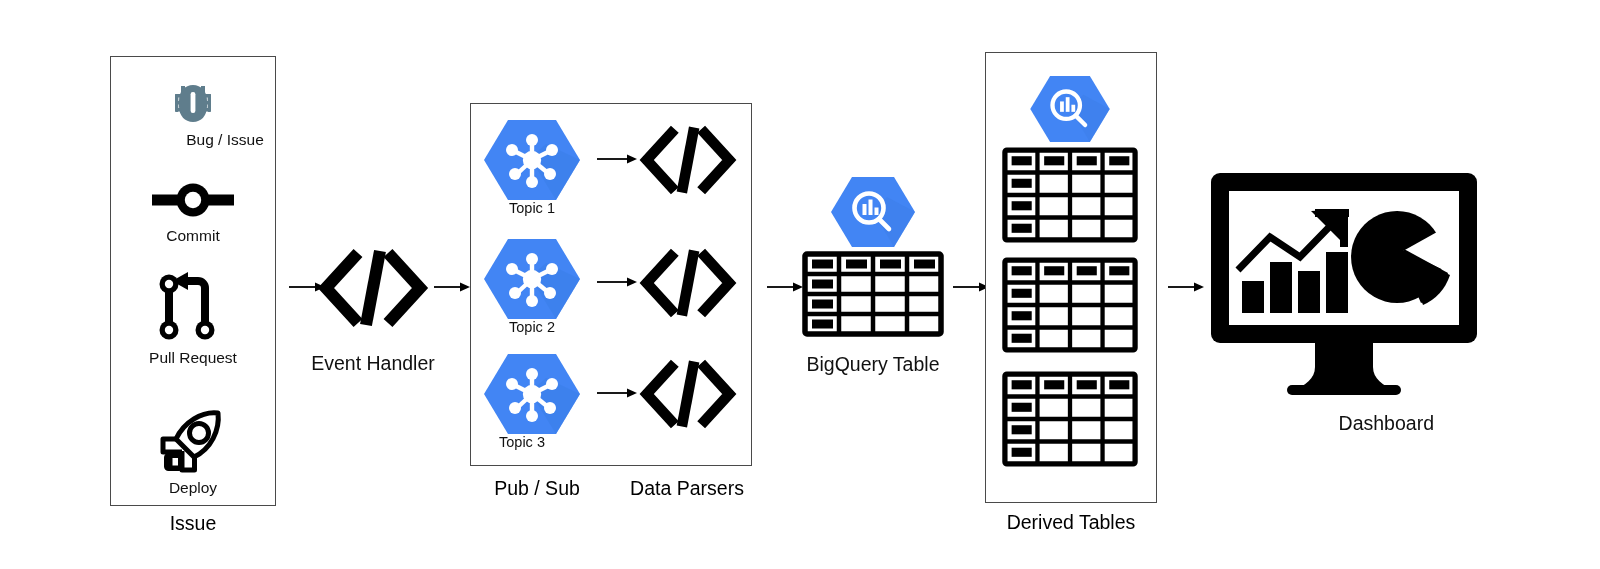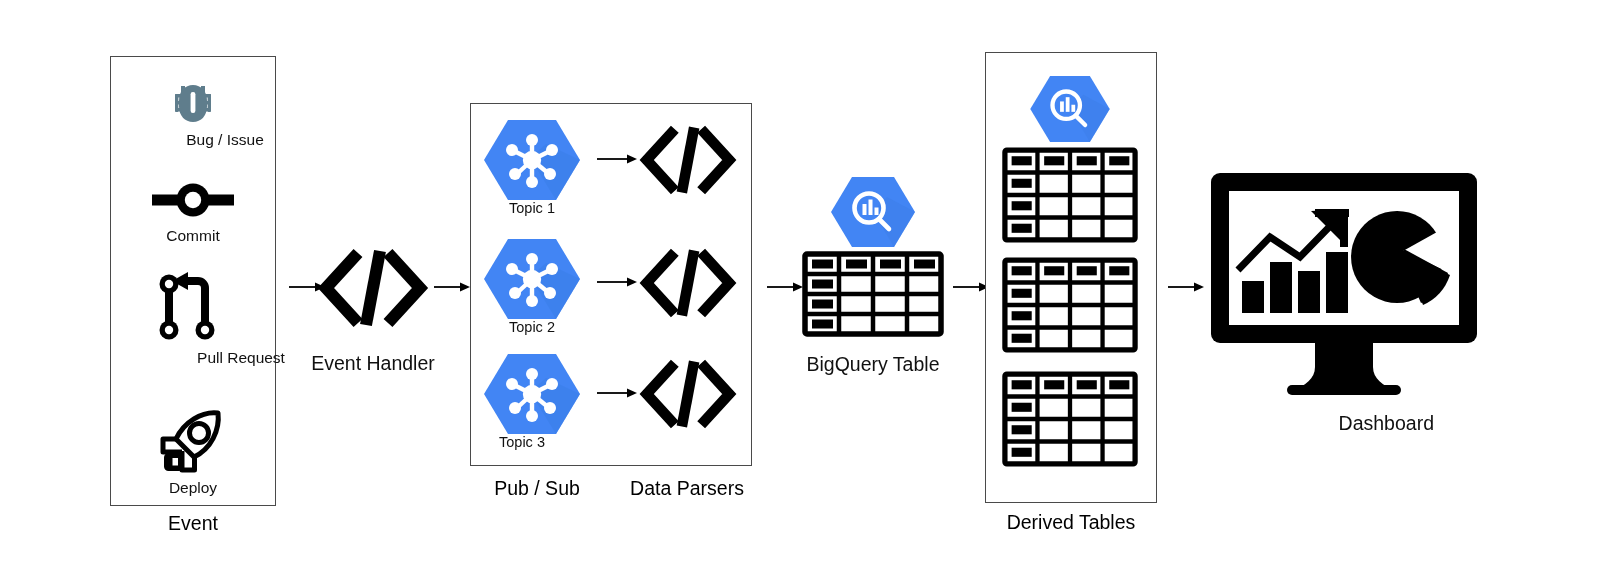--- a/index.html
+++ b/index.html
@@ -56,21 +56,21 @@
   svg { display: block; overflow: visible; }
 
   .icon-wrap { position: absolute; }
 </style>
 </head>
 <body>
 
 <div id="canvas">
 
   <div class="group-box" style="left:110px; top:56px; width:166px; height:450px;"></div>
-  <div class="group-label" style="left:110px; top:512px; width:166px;">Event</div>
+  <div class="group-label" style="left:110px; top:512px; width:166px;">Issue</div>
 
   <div class="icon-wrap" style="left:163px; top:78px;">
     <svg width="60" height="48" viewBox="0 0 60 48">
       <g fill="#5f7d8c">
 
         <path d="M18 8 h4 v3 h-4 z"></path>
         <path d="M38 8 h4 v3 h-4 z"></path>
         <path d="M18 8 h3 v7 h-3 z"></path>
         <path d="M39 8 h3 v7 h-3 z"></path>
 
@@ -111,21 +111,21 @@
       <path d="M47 24 V16 a7 7 0 0 0 -7 -7 H24" stroke="#000" stroke-width="8" fill="none"></path>
       <polygon points="30,0 30,18 14,9" fill="#000"></polygon>
       <circle cx="11" cy="12" r="9.5" fill="#000"></circle>
         <circle cx="11" cy="12" r="4.2" fill="#fff"></circle>
       <circle cx="11" cy="58" r="9.5" fill="#000"></circle>
         <circle cx="11" cy="58" r="4.2" fill="#fff"></circle>
       <circle cx="47" cy="58" r="9.5" fill="#000"></circle>
         <circle cx="47" cy="58" r="4.2" fill="#fff"></circle>
     </svg>
   </div>
-  <div class="item-label" style="left:110px; top:349px; width:166px;padding-left:48px;">Pull Request</div>
+  <div class="item-label" style="left:110px; top:349px; width:166px;">Pull Request</div>
 
   <div class="icon-wrap" style="left:158px; top:408px;">
     <svg width="68" height="66" viewBox="0 0 68 66">
       <g fill="none" stroke="#000" stroke-width="5" stroke-linejoin="round">
 
         <path d="M60 5 C44 3 26 14 18 31 l18 18 C53 41 62 22 60 5 z"></path>
 
         <path d="M18.5 31 L5 31 L5 44 L24 44"></path>
 
         <path d="M36.5 48.5 L36.5 62 L24 62 L24 43"></path>

